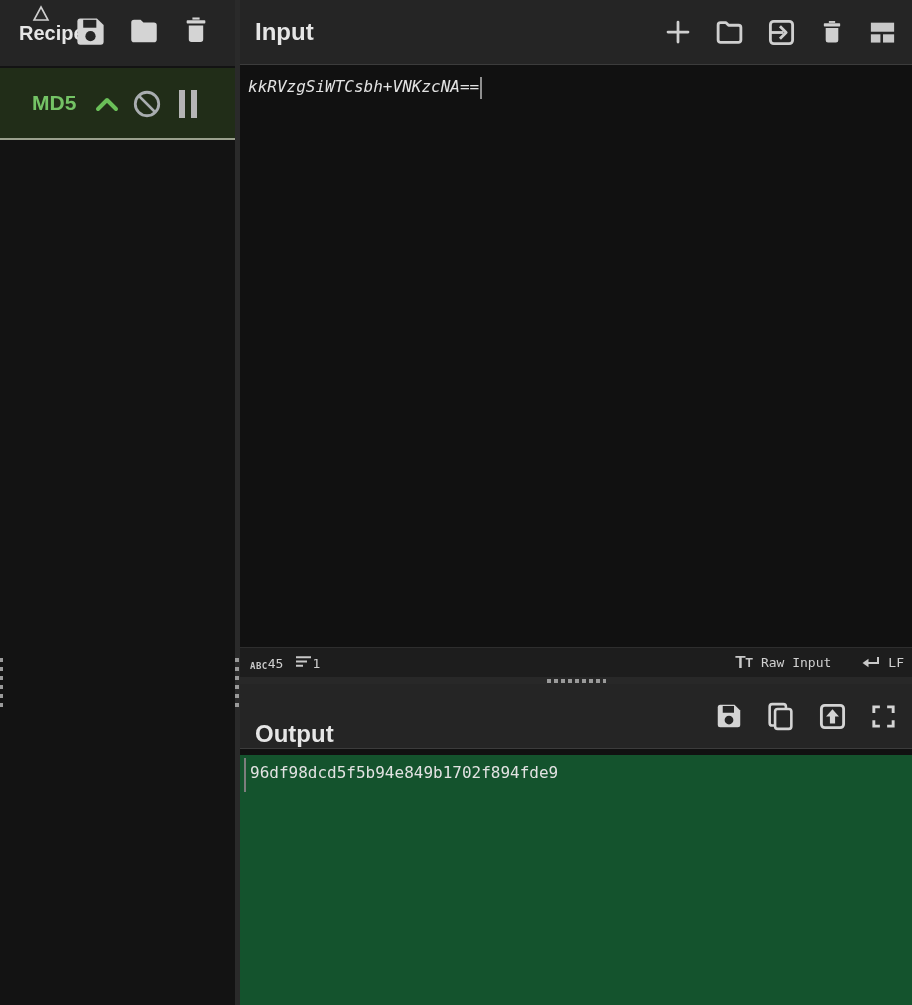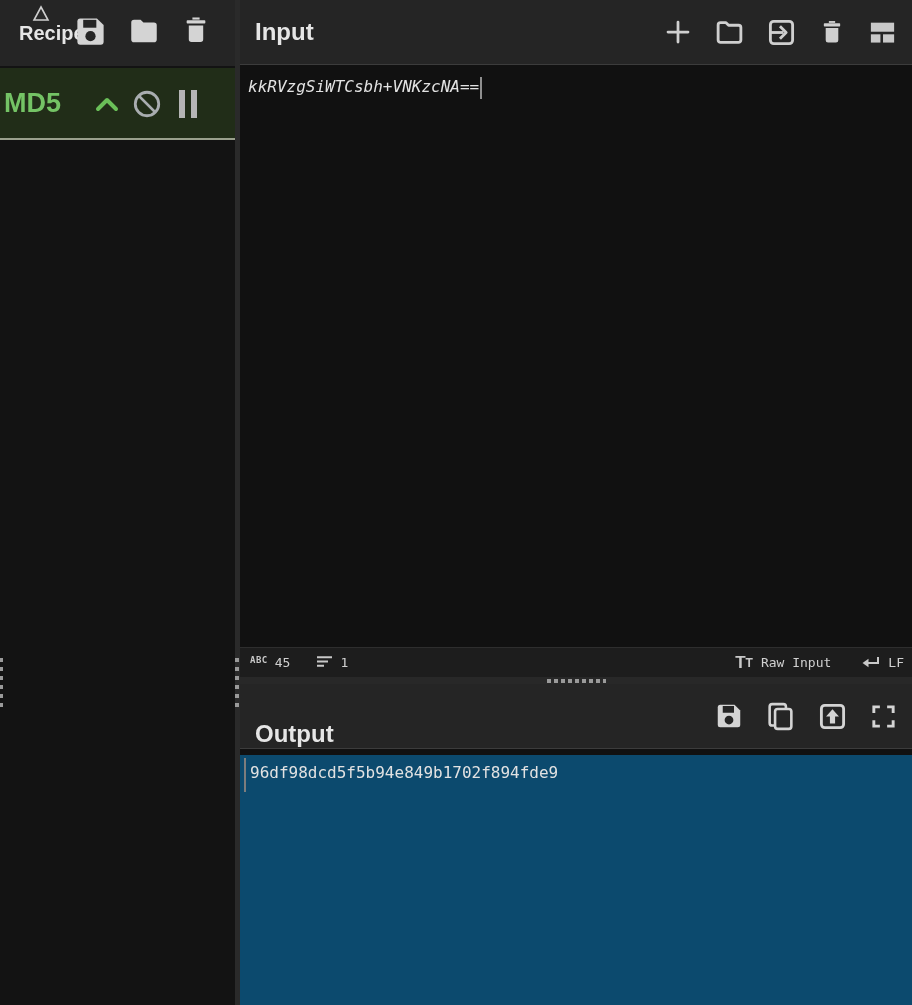--- a/index.html
+++ b/index.html
@@ -10,21 +10,21 @@
 
   
   .recipe-pane { position:absolute; left:0; top:0; width:235px; height:1005px; background:#131313; }
   .pane-header { position:relative; height:66px; background:#252525; }
   .pane-title { font-size:20px; font-weight:bold; color:#e6e6e6; line-height:66px; padding-left:19px; white-space:nowrap; }
   .recipe-header .icon-btn { position:absolute; top:14px; }
   .icon-btn { background:transparent; border:none; padding:0; cursor:pointer; display:inline-flex; align-items:center; justify-content:center; }
   .icon-btn svg { display:block; }
 
   .op-block { position:relative; margin-top:2px; height:72px; background:#212d18; border-bottom:2px solid #9aa08d; display:flex; align-items:center; }
-  .op-name { font-size:27px; font-weight:bold; color:#74c365; padding-left:4px; }
+  .op-name { font-size:21px; font-weight:bold; color:#74c365; padding-left:32px; }
   .op-icon { position:absolute; }
 
   .mouse-cursor { position:absolute; left:31px; top:5px; }
 
   
   .v-gutter { position:absolute; left:235px; top:0; width:5px; height:1005px; background:#2a2a2a; cursor:col-resize; }
   .v-dots { position:absolute; left:0px; top:658px; width:4px; height:49px;
             background:repeating-linear-gradient(180deg,#9a9a9a 0 4px,transparent 4px 9px); }
   .left-edge-dots { position:absolute; left:0; top:658px; width:3px; height:49px;
             background:repeating-linear-gradient(180deg,#9a9a9a 0 4px,transparent 4px 9px); }
@@ -38,33 +38,33 @@
   .header-actions { position:absolute; right:14px; top:0; height:100%; display:flex; align-items:center; gap:21px; }
 
   .input-body { position:absolute; left:0; top:66px; width:581px; height:581px; background:#111;font-style:italic; }
   .editor-line { font-family:"DejaVu Sans Mono", monospace; font-size:16px; color:#e2e2e2;
                  padding:11px 0 0 8px; white-space:pre; display:flex; align-items:flex-start; }
   .caret { display:inline-block; width:2px; height:22px; background:#8f8f8f; margin-left:1px; }
 
   .status-bar { position:absolute; left:0; top:647px; width:672px; height:30px; background:#1d1d1d;
                 border-top:1px solid #2e2e2e; display:flex; align-items:center;
                 font-family:"DejaVu Sans Mono", monospace; font-size:13px; color:#d0d0d0; }
-  .status-left { display:flex; align-items:flex-start; padding-left:10px; gap:7px; }
+  .status-left { display:flex; align-items:flex-end; padding-left:10px; }
   .status-right { margin-left:auto; display:flex; align-items:center; gap:8px; padding-right:8px; }
   .stat-gap { width:12px; }
   .abc-icon { font-size:9px; font-weight:bold; letter-spacing:0.5px; color:#c8c8c8; }
   .tt-icon { font-weight:bold; color:#c8c8c8; line-height:1; }
   .tt-icon .big { font-size:17px; } .tt-icon .small { font-size:12px; }
 
   .h-splitter { position:absolute; left:0; top:677px; width:672px; height:7px; background:#282828; cursor:row-resize; }
   .h-dots { position:absolute; left:307px; top:2px; width:59px; height:4px;
             background:repeating-linear-gradient(90deg,#9a9a9a 0 4px,transparent 4px 7px); }
 
   .output-header { position:absolute; left:0; top:684px; width:672px;align-items:flex-end; }
-  .output-body { position:absolute; left:0; top:755px; width:672px; height:250px; background:#0c4a6e; }
+  .output-body { position:absolute; left:0; top:755px; width:672px; height:250px; background:#14532d; }
   .out-caret { position:absolute; left:4px; top:3px; width:2px; height:34px; background:#7d7d7d; }
   .output-text { font-family:"DejaVu Sans Mono", monospace; font-size:16px; color:#e2e2e2; padding:8px 0 0 10px; white-space:pre; }
 </style>
 </head>
 <body>
 
 <div class="app">
 
   <aside class="recipe-pane">
     <div class="pane-header recipe-header">

